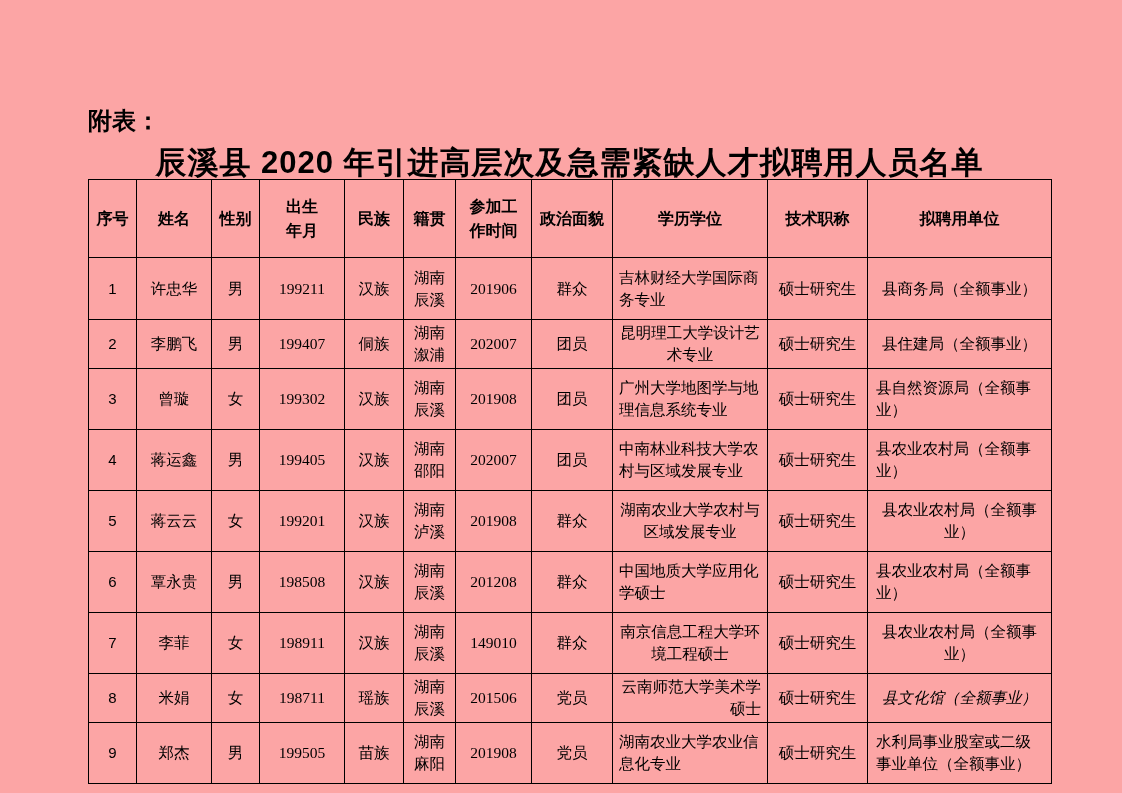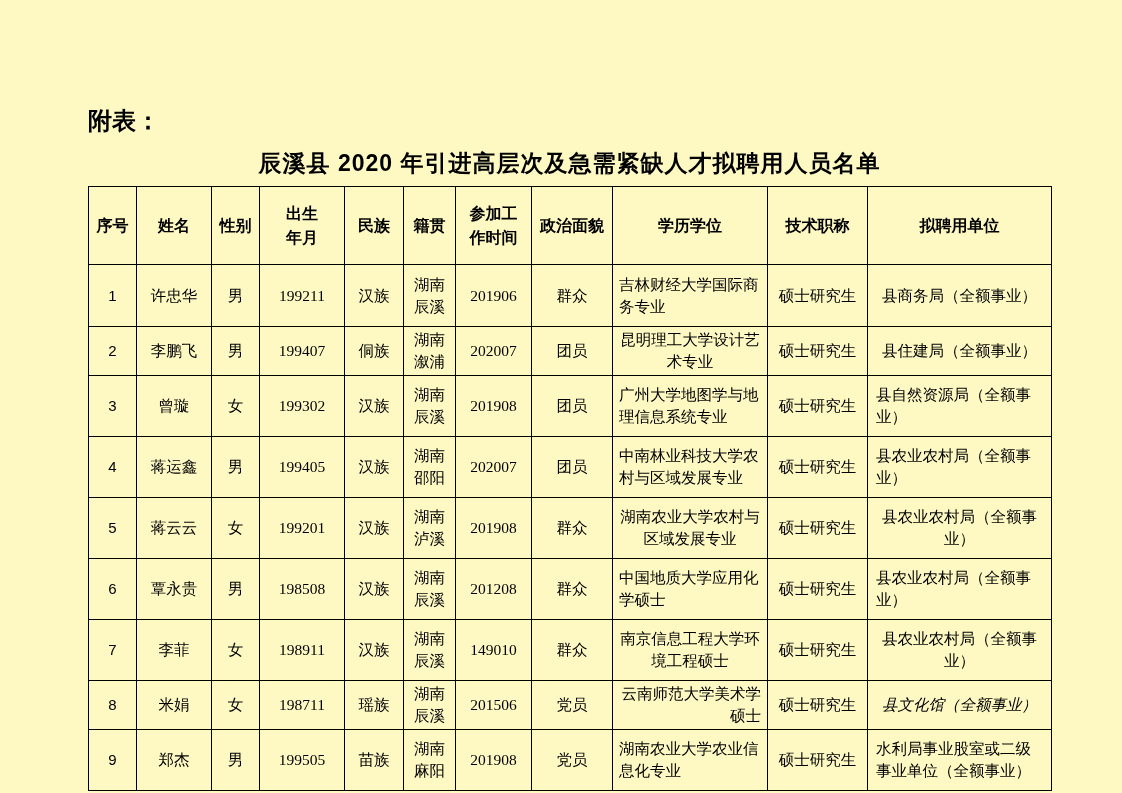--- a/index.html
+++ b/index.html
@@ -1,46 +1,45 @@
 <!DOCTYPE html>
 <html><head>
 <meta charset="utf-8">
 <style>
   html, body { margin: 0; padding: 0; background: #ffffff; }
   .page {
     width: 1122px; height: 793px;
-    background: #fef9c3;
+    background: #fca5a5;
     box-sizing: border-box;
     padding: 106px 71px 0 88px;
     position: relative;
     overflow: hidden;
     color: #000;
   }
   .annex-label {
     font-family: "Liberation Sans", sans-serif;
     font-weight: bold;
     font-size: 24px;
     color: #000;
     line-height: 30px;
   }
   .doc-title {
     font-family: "Liberation Sans", sans-serif;
     font-weight: bold;
-    font-size: 23px;
+    font-size: 31px;
     color: #000;
     text-align: center;
     margin-top: 11px;
     letter-spacing: 1px;
     line-height: 32px;
   }
   table.personnel {
     border-collapse: collapse;
     table-layout: fixed;
     width: 963px;
-    margin-top: 7px;
     border-radius: 15px;
   }
   .personnel th, .personnel td {
     border: 1px solid #000;
     text-align: center;
     vertical-align: middle;
     white-space: pre-line;
     padding: 2px 5px;
     box-sizing: border-box;
     overflow: hidden;

